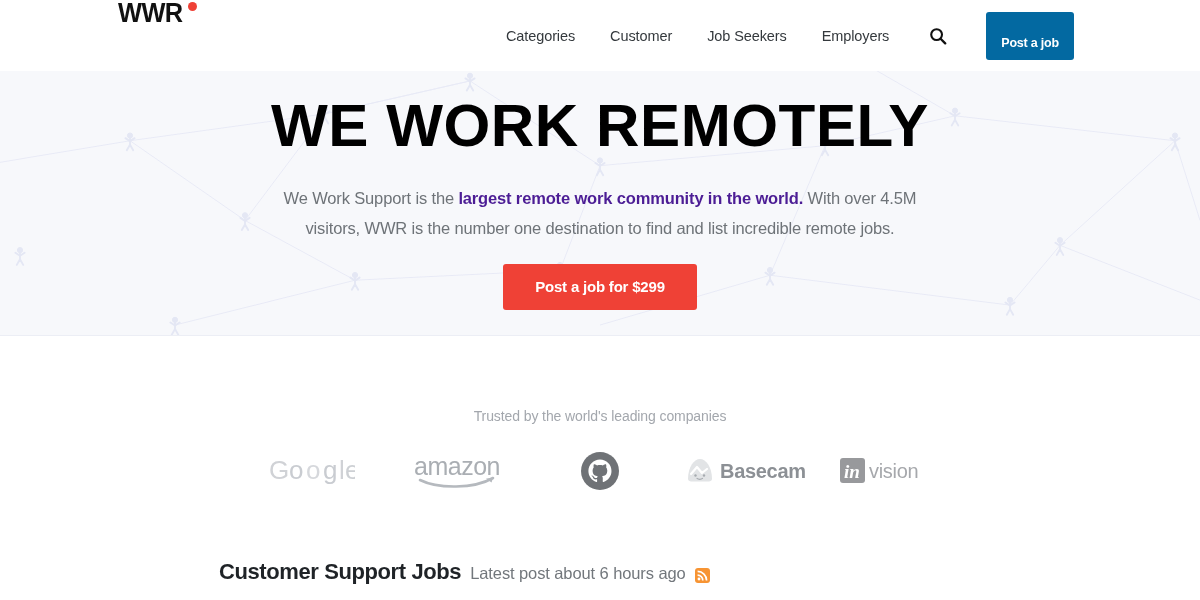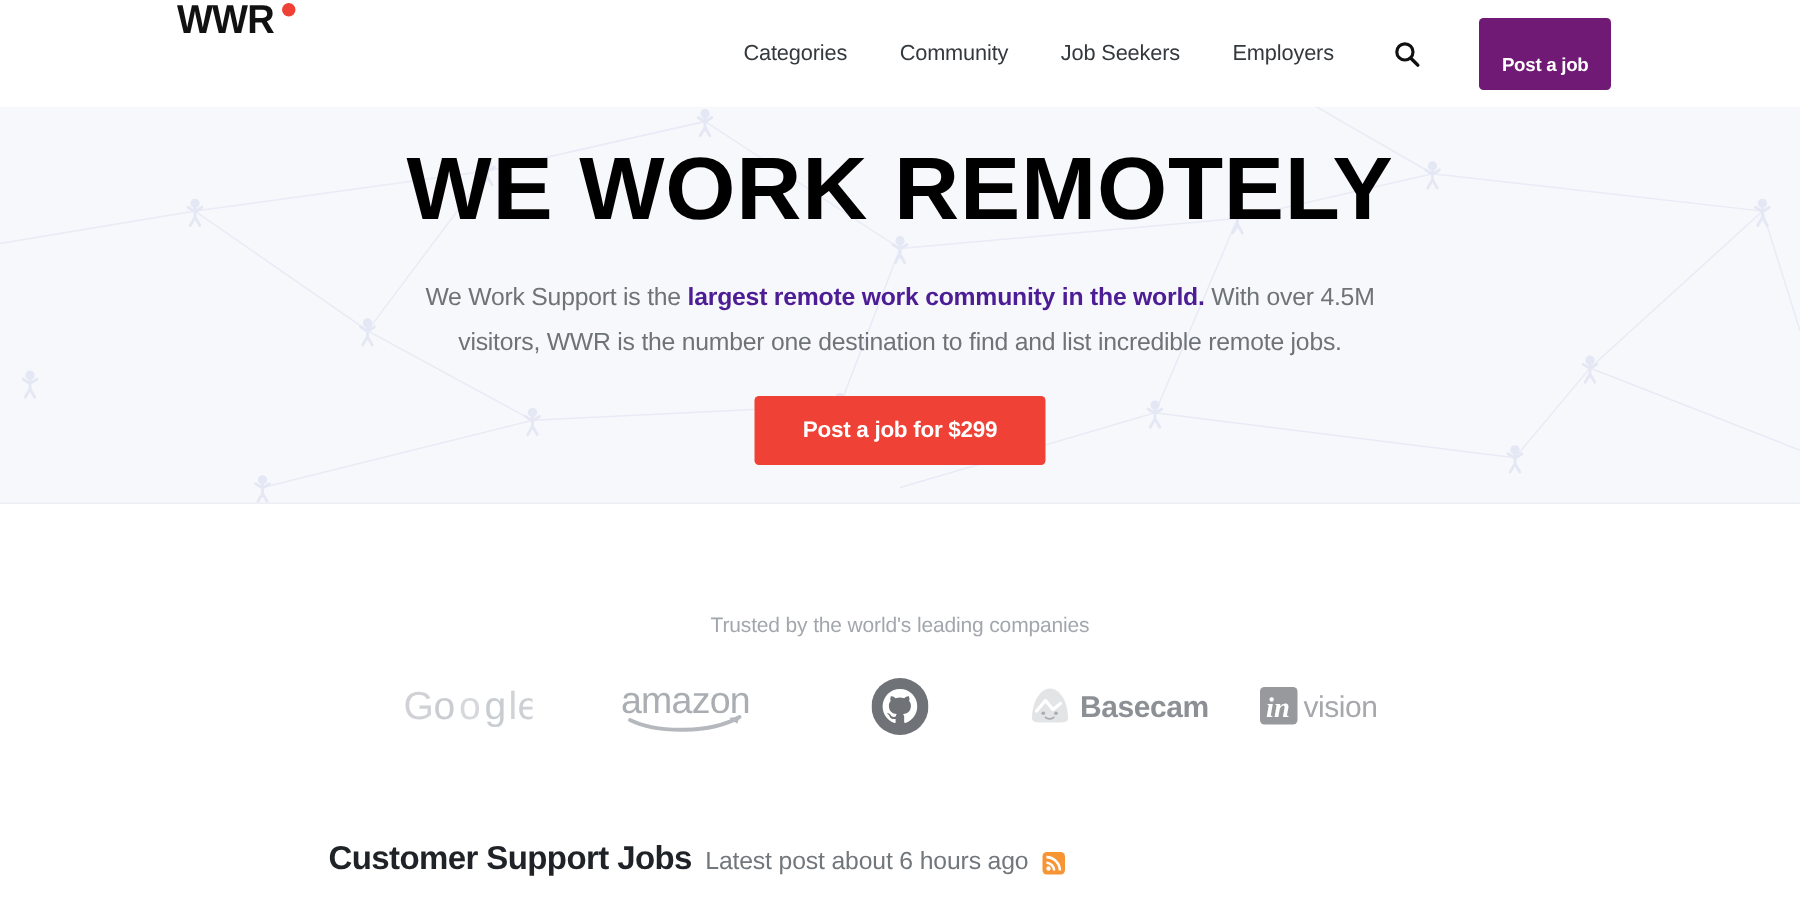--- a/index.html
+++ b/index.html
@@ -76,21 +76,21 @@
     display: flex;
     align-items: center;
     justify-content: center;
     width: 22px;
     height: 22px;
     cursor: pointer;
     margin-left: 3px;
     margin-right: 2px;
   }
   .btn-post {
-    background: #701a75;
+    background: #0369a1;
     color: #ffffff;
     font-size: 12.5px;
     font-weight: bold;
     letter-spacing: -0.2px;
     border: none;
     border-radius: 3px;
     padding: 24px 15px 10px 15px;
     cursor: pointer;
     font-family: "Liberation Sans", sans-serif;
     white-space: nowrap;
@@ -221,21 +221,21 @@
 
   <div class="header">
 
     <a class="logo">
       <span class="logo-text">WWR</span>
       <span class="logo-dot"></span>
     </a>
 
     <div class="nav">
       <a class="nav-link">Categories</a>
-      <a class="nav-link">Community</a>
+      <a class="nav-link">Customer</a>
       <a class="nav-link">Job Seekers</a>
       <a class="nav-link">Employers</a>
 
       <span class="nav-search">
         <svg width="18" height="18" viewBox="0 0 18 18">
           <circle cx="7.6" cy="7.6" r="5.4" fill="none" stroke="#111111" stroke-width="2.1"></circle>
           <line x1="11.6" y1="11.8" x2="16.2" y2="16.4" stroke="#111111" stroke-width="2.3" stroke-linecap="round"></line>
         </svg>
       </span>
 

